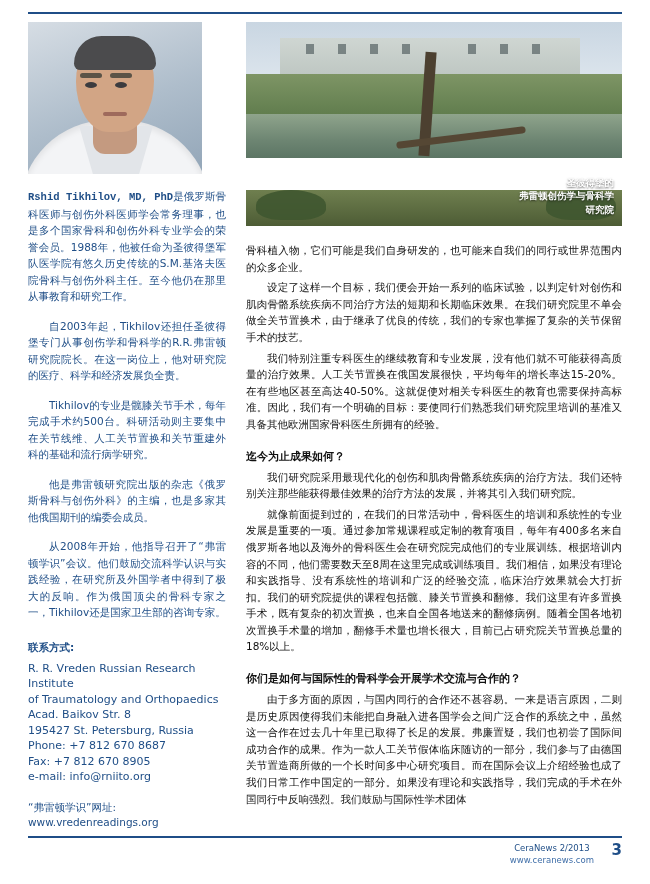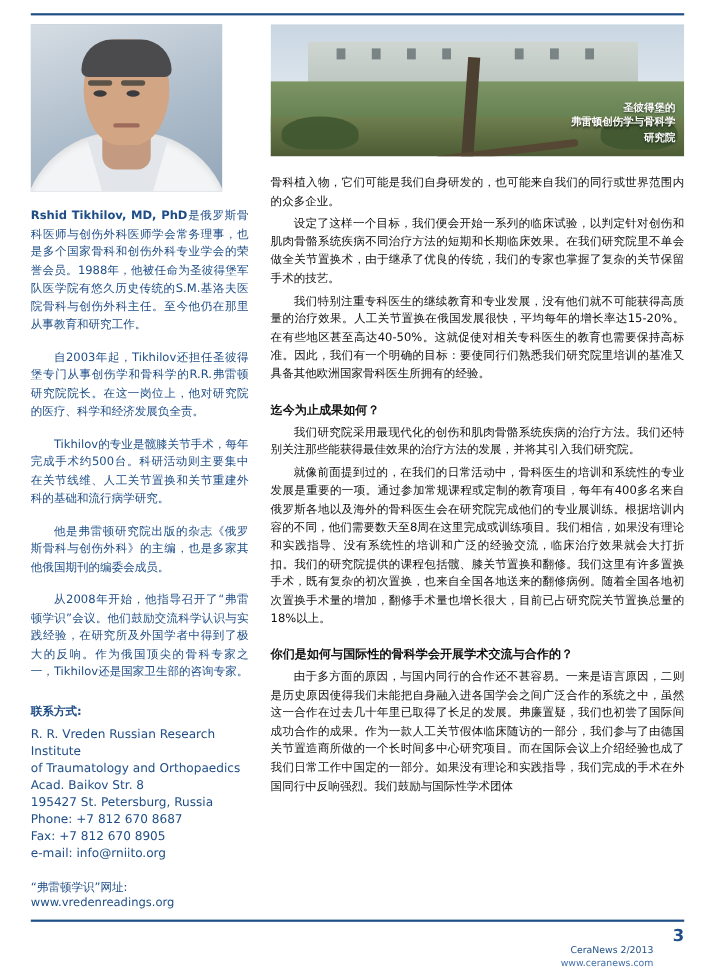--- a/index.html
+++ b/index.html
@@ -141,21 +141,21 @@
     background: #9e6a5c;
     border-radius: 3px;
   }
   .leadin {
     margin-top: 14px;
     font-size: 10.5px;
     line-height: 16.5px;
     color: #1f4e87;
     text-align: justify;
   }
-  .leadin .nm { font-weight: bold; }
+  .leadin .nm { font-weight: bold; font-family: Liberation Mono, monospace; }
   .lpara {
     margin-top: 13px;
     font-size: 10.5px;
     line-height: 16.5px;
     color: #1f4e87;
     text-align: justify;
     text-indent: 21px;
   }
   .contact-head {
     margin-top: 20px;
@@ -181,21 +181,21 @@
   }
   
   .col-right {
     position: absolute;
     left: 218px;
     top: 0;
     width: 376px;
   }
   .photo {
     width: 376px;
-    height: 120px;
+    height: 204px;
     position: relative;
     overflow: hidden;
   }
   .photo .sky {
     position: absolute;
     left: 0; top: 0; right: 0;
     height: 66px;
     background: linear-gradient(180deg, #c9d6e2 0%, #dfe7ee 100%);
   }
   .photo .building {
@@ -308,22 +308,22 @@
     position: absolute;
     left: 0;
     right: 0;
     top: 0;
     height: 2px;
     background: #1f4e87;
   }
   .footer-text {
     position: absolute;
     right: 28px;
-    top: 22px;
-    text-align: right;
+    top: 6px;
+    text-align: center;
     font-size: 8.5px;
     line-height: 12px;
     color: #1f4e87;
   }
   .footer-text .l2 { color: #3f6ea8; }
   .page-num {
     position: absolute;
     right: 0;
     top: 5px;
     font-size: 15px;

